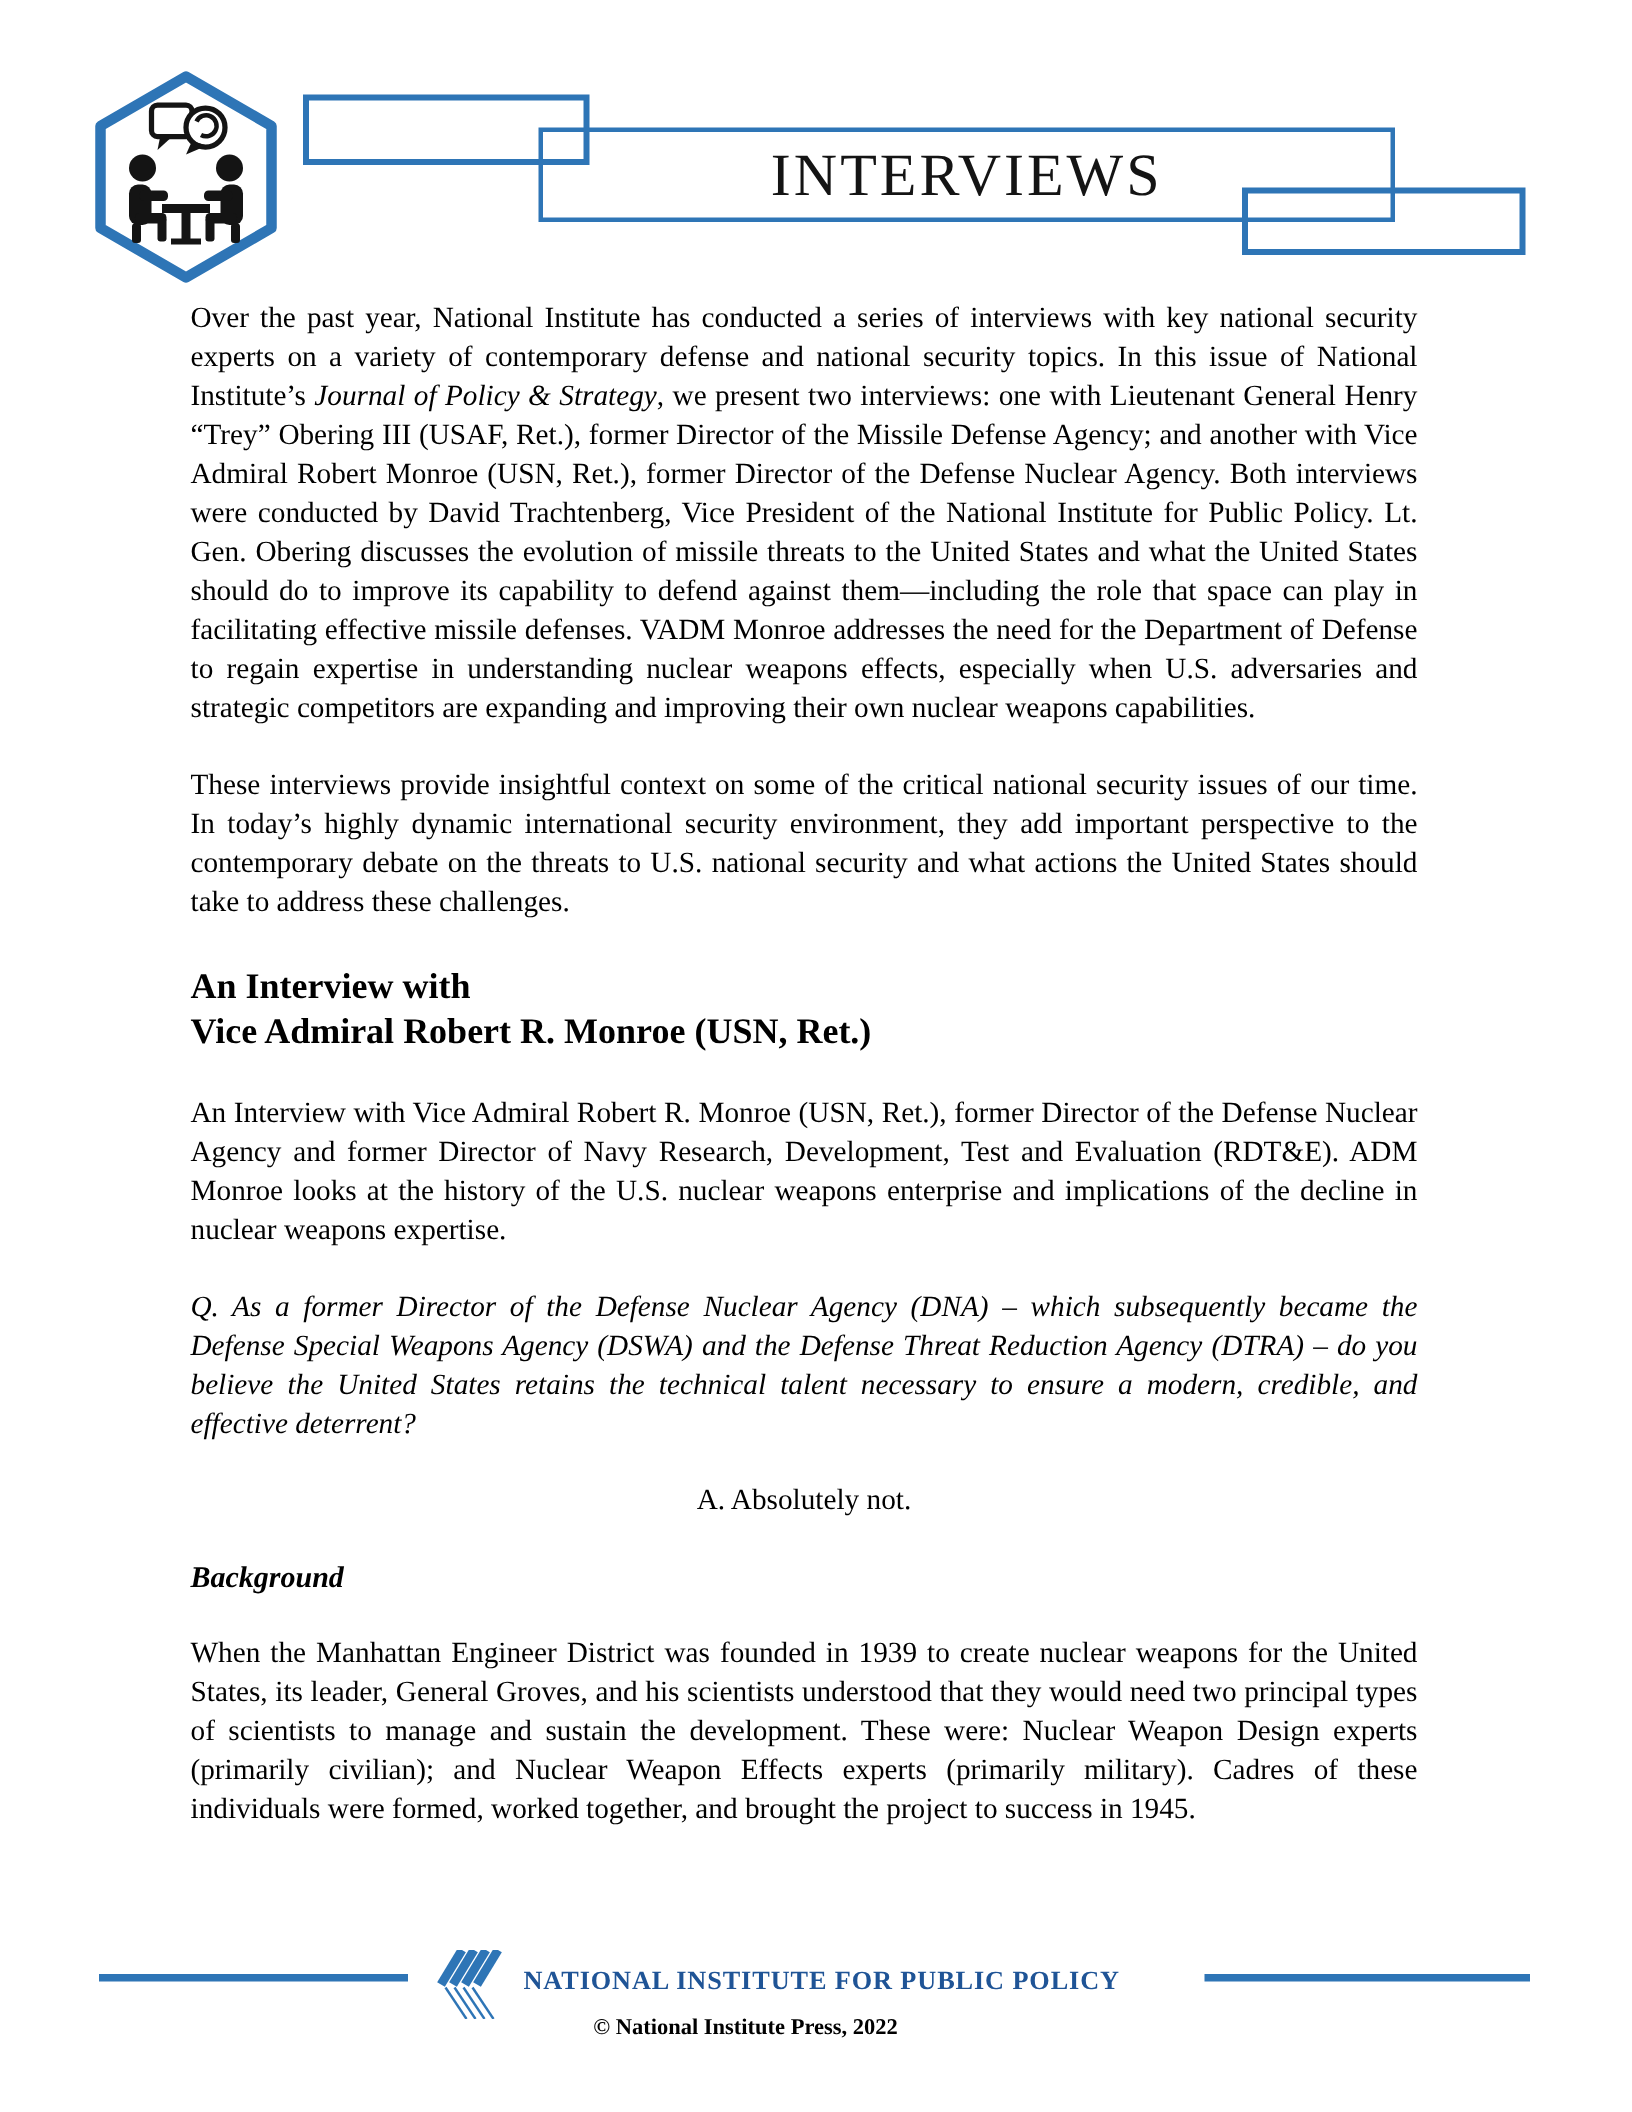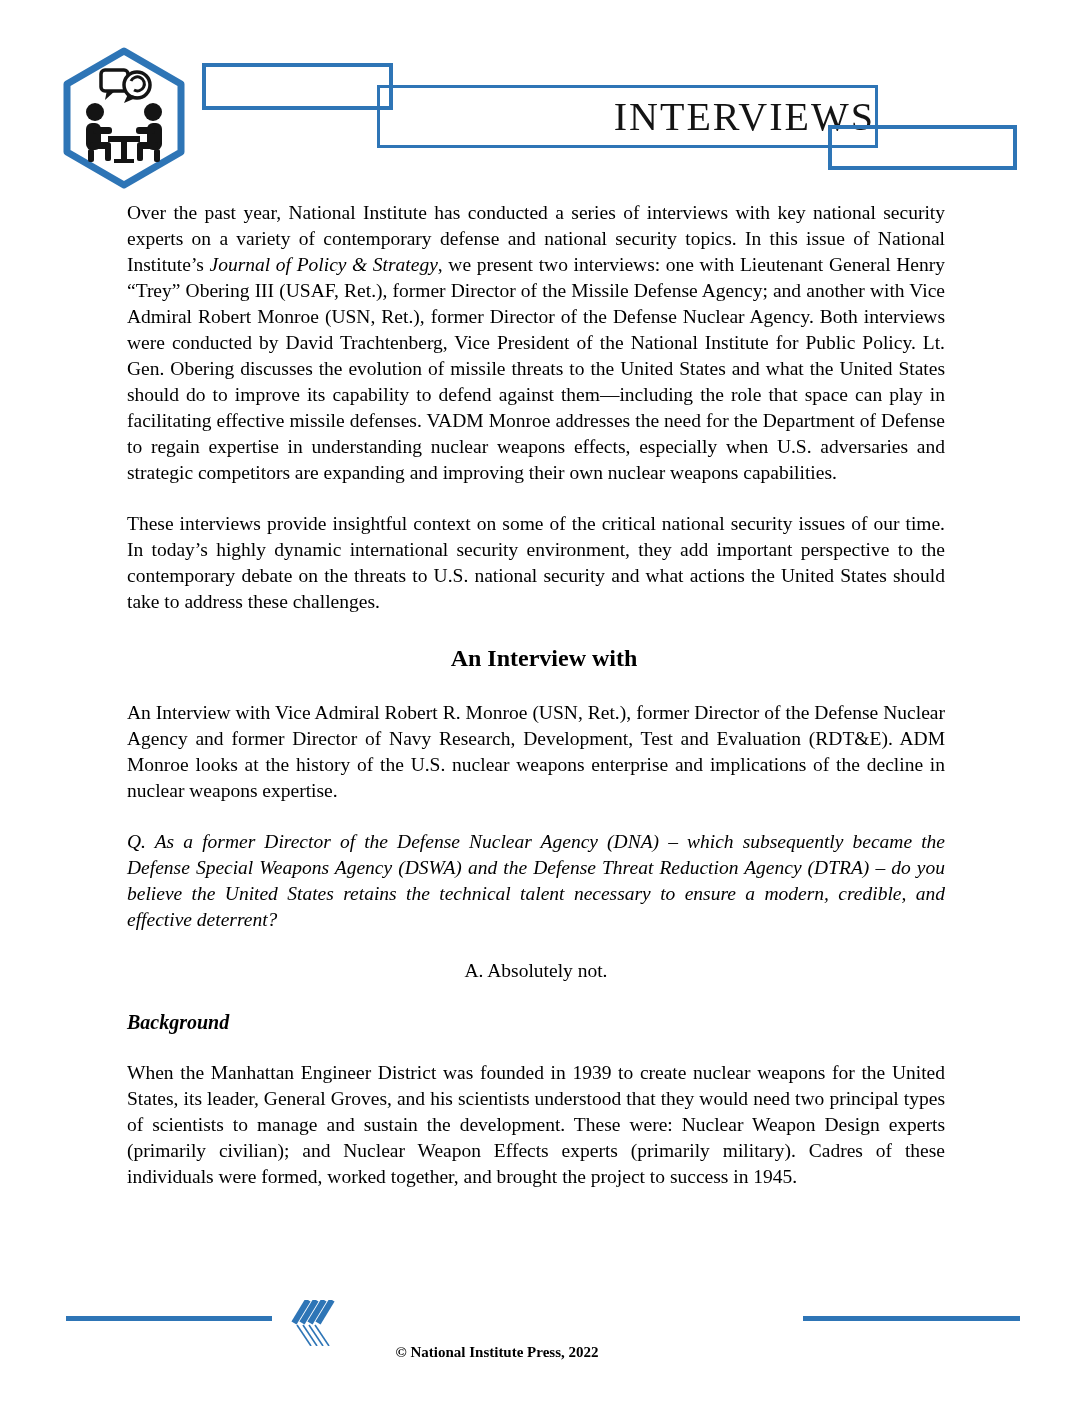--- a/index.html
+++ b/index.html
@@ -7,39 +7,39 @@
     position:relative;width:1088px;height:1408px;background:#ffffff;
     font-family:"Liberation Serif",serif;color:#000;overflow:hidden;
   }
   .page *{box-sizing:border-box;}
 
   
   .hex-icon{position:absolute;left:60px;top:45px;}
   .deco-box{position:absolute;background:transparent;border:4px solid #2E75B6;}
   .box-left{left:202px;top:63px;width:191px;height:47px;}
   .box-title{
-    left:377px;top:85px;width:501px;height:63px;border-width:3px;
-    display:flex;align-items:center;justify-content:flex-end;
+    left:359px;top:85px;width:571px;height:63px;border-width:3px;
+    display:flex;align-items:center;justify-content:center;
   }
   .box-right{left:828px;top:125px;width:189px;height:45px;}
   .title-text{
     font-size:40px;letter-spacing:2px;color:#141414;font-weight:400;
     white-space:nowrap;
   }
 
   
   .content{
     position:absolute;left:127px;top:200px;width:834px;
     font-size:19.5px;line-height:26px;text-align:justify;
   }
   .content p{margin:0 16px 25px 0;}
   .italic{font-style:italic;}
   .bold{font-weight:normal;}
   .center-heading{
-    text-align:center;font-weight:bold;font-size:24px;line-height:30px;
+    text-align:left;font-weight:bold;font-size:24px;line-height:30px;
     margin:28px 0 27px 0;
   }
   .q-para{font-weight:normal;font-style:italic;}
   .section-heading{
     font-weight:bold;font-style:italic;font-size:20px;margin:0 0 25px 0;
     text-align:left;
     font-family:Liberation Serif, serif;
   }
   .answer-para{text-align:center;}
 
@@ -104,20 +104,21 @@
   <div class="deco-box box-right"></div>
 
   <div class="content">
 
     <p><span>Over the past year, National Institute has conducted a series of interviews with key national security experts on a variety of contemporary defense and national security topics.  In this issue of National Institute’s </span><span class="italic">Journal of Policy &amp; Strategy</span><span>, we present two interviews: one with Lieutenant General Henry “Trey” Obering III (USAF, Ret.), former Director of the Missile Defense Agency; and another with Vice Admiral Robert Monroe (USN, Ret.), former Director of the Defense Nuclear Agency. Both interviews were conducted by David Trachtenberg, Vice President of the National Institute for Public Policy.  Lt. Gen. Obering discusses the evolution of missile threats to the United States and what the United States should do to improve its capability to defend against them—including the role that space can play in facilitating effective missile defenses. VADM Monroe addresses the need for the Department of Defense to regain expertise in understanding nuclear weapons effects, especially when U.S. adversaries and strategic competitors are expanding and improving their own nuclear weapons capabilities.</span></p>
 
     <p>These interviews provide insightful context on some of the critical national security issues of our time. In today’s highly dynamic international security environment, they add important perspective to the contemporary debate on the threats to U.S. national security and what actions the United States should take to address these challenges.</p>
 
     <div class="center-heading">
       <div>An Interview with</div>
+      <div>Vice Admiral Robert R. Monroe (USN, Ret.)</div>
     </div>
 
     <p class="bold">An Interview with Vice Admiral Robert R. Monroe (USN, Ret.), former Director of the Defense Nuclear Agency and former Director of Navy Research, Development, Test and Evaluation (RDT&amp;E). ADM Monroe looks at the history of the U.S. nuclear weapons enterprise and implications of the decline in nuclear weapons expertise.</p>
 
     <p class="q-para">Q. As a former Director of the Defense Nuclear Agency (DNA) – which subsequently became the Defense Special Weapons Agency (DSWA) and the Defense Threat Reduction Agency (DTRA) – do you believe the United States retains the technical talent necessary to ensure a modern, credible, and effective deterrent?</p>
 
     <p class="answer-para">A. Absolutely not.</p>
 
     <div class="section-heading">Background</div>
 
@@ -134,18 +135,19 @@
       <line x1="28" y1="23" x2="42" y2="0"></line>
     </g>
     <g stroke="#2E75B6" stroke-width="1.6">
       <line x1="7" y1="25" x2="21" y2="46"></line>
       <line x1="13" y1="25" x2="27" y2="46"></line>
       <line x1="19" y1="25" x2="33" y2="46"></line>
       <line x1="25" y1="25" x2="39" y2="46"></line>
     </g>
   </svg>
 
+  <div class="org-name">NATIONAL INSTITUTE FOR PUBLIC POLICY</div>
 
   <div class="rule rule-right"></div>
 
   <div class="copyright">© National Institute Press, 2022</div>
 
 </div>
 
 </body></html>

